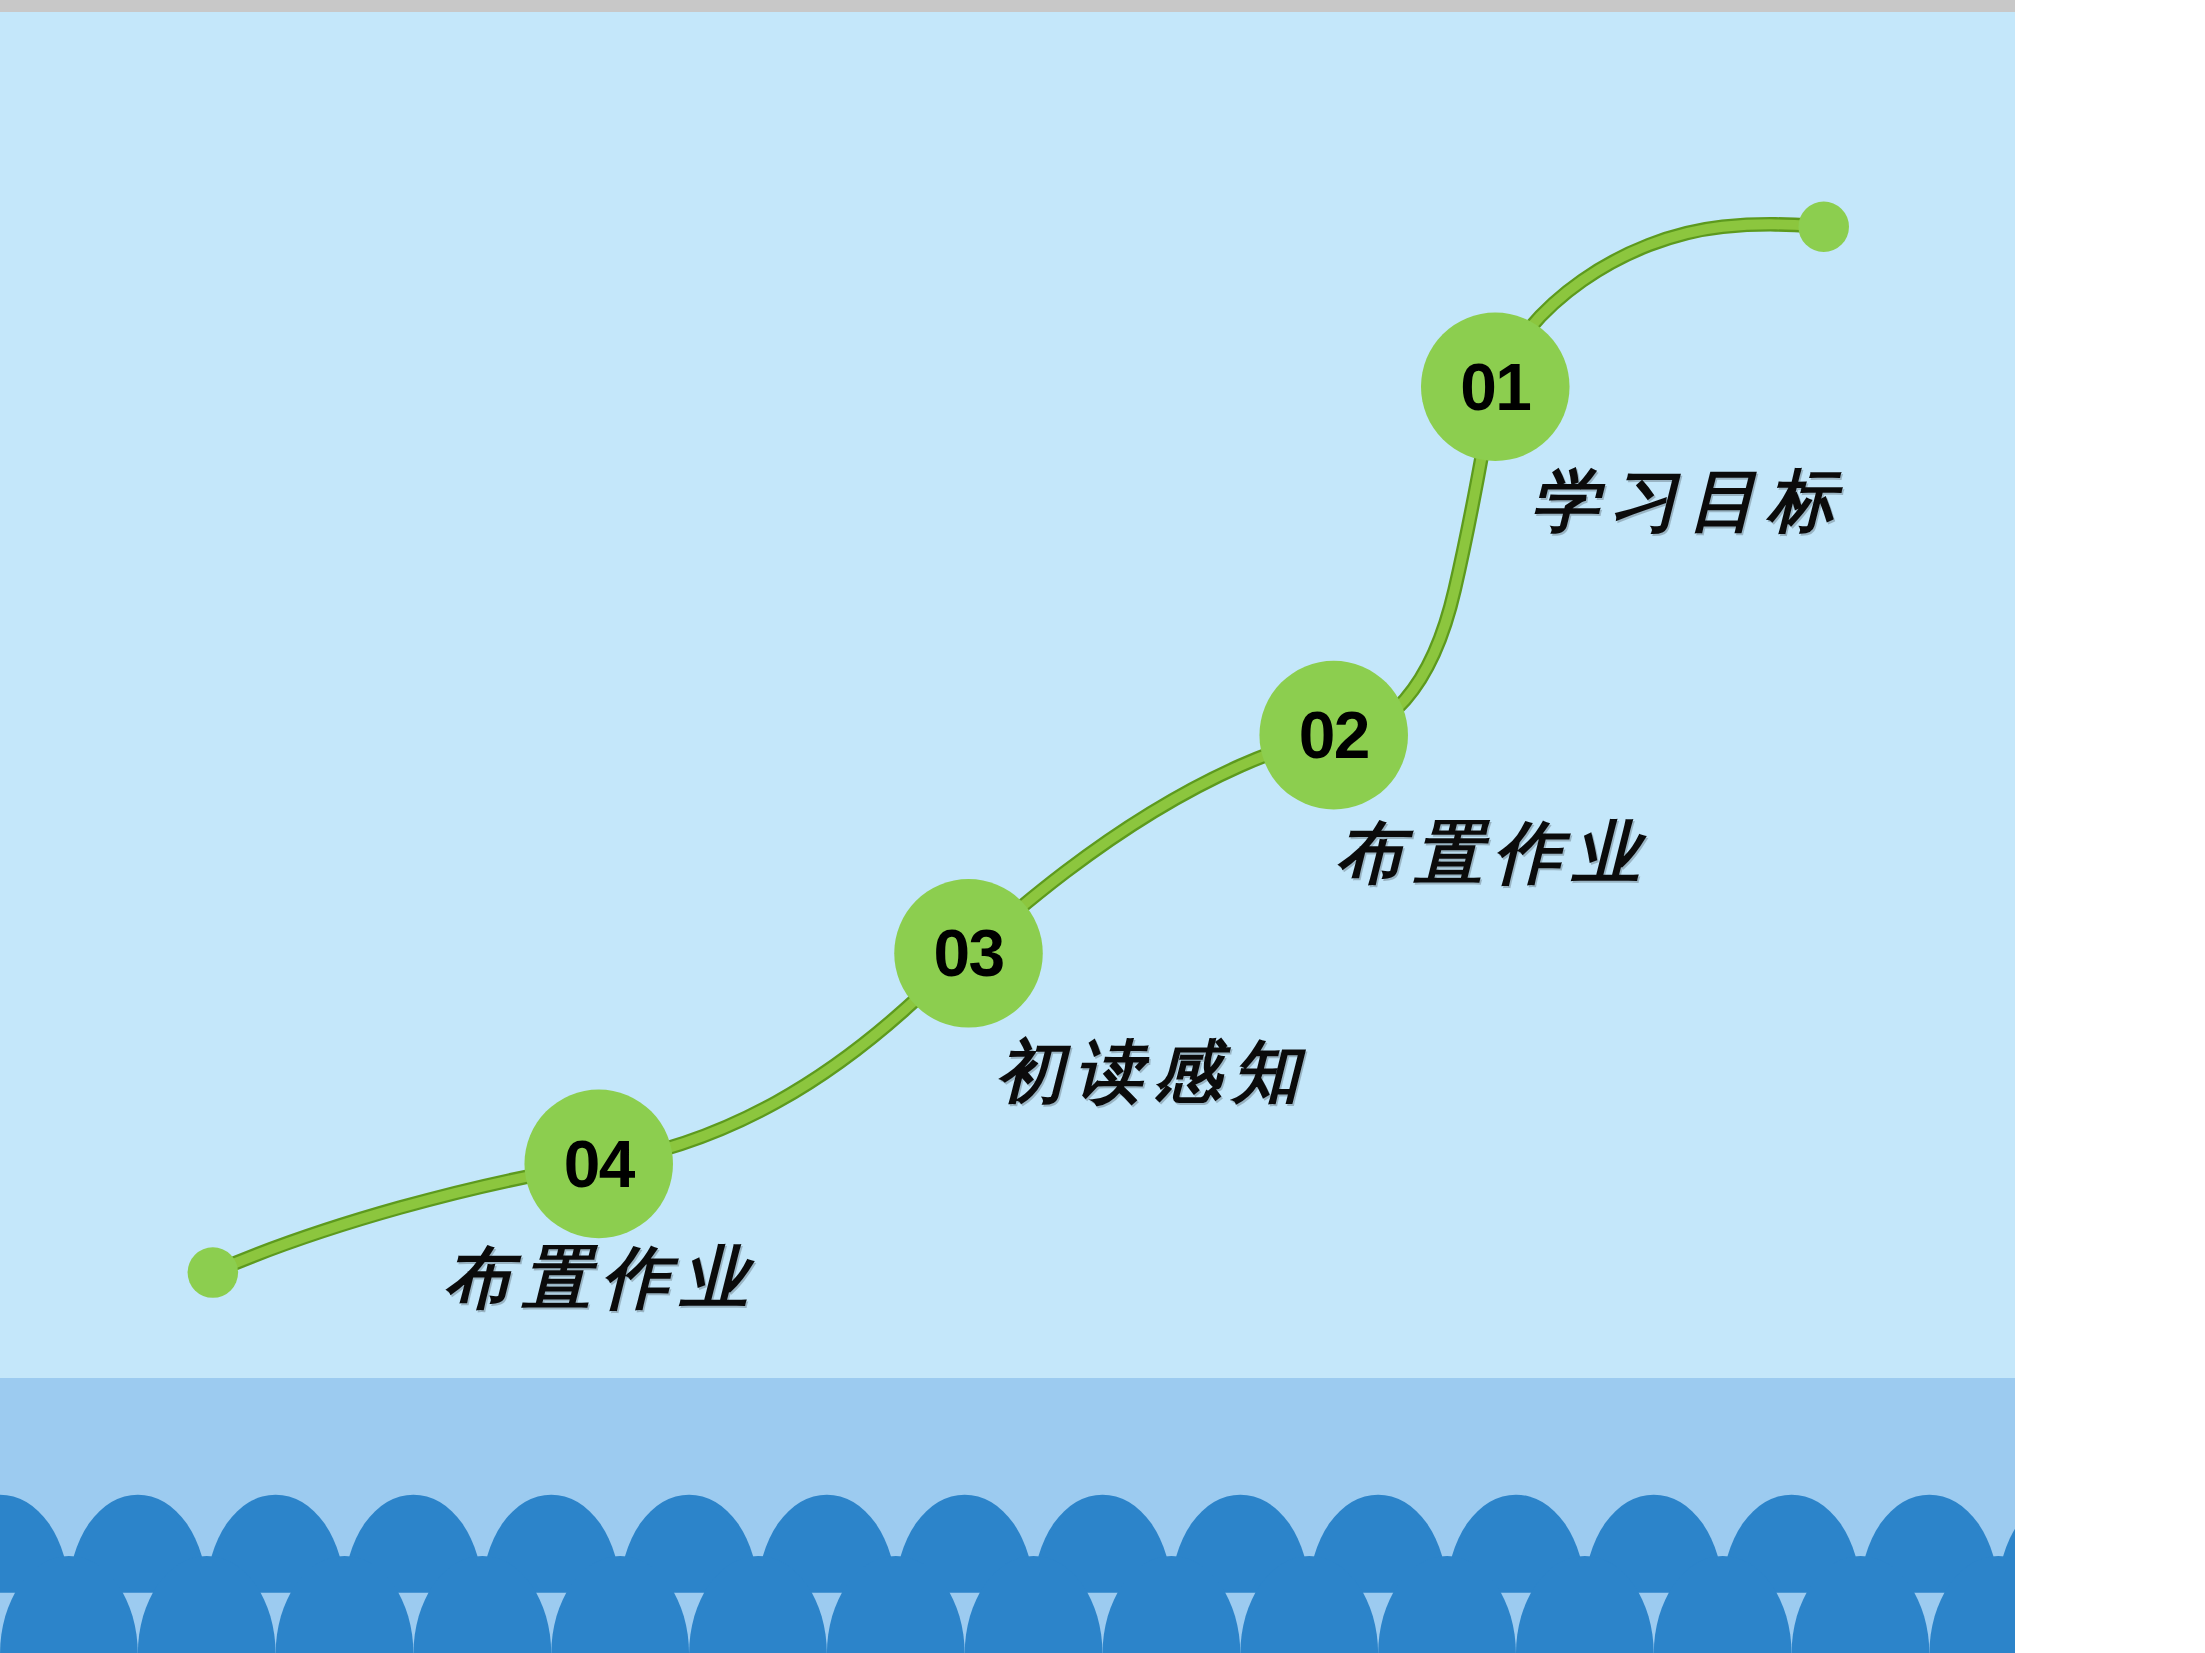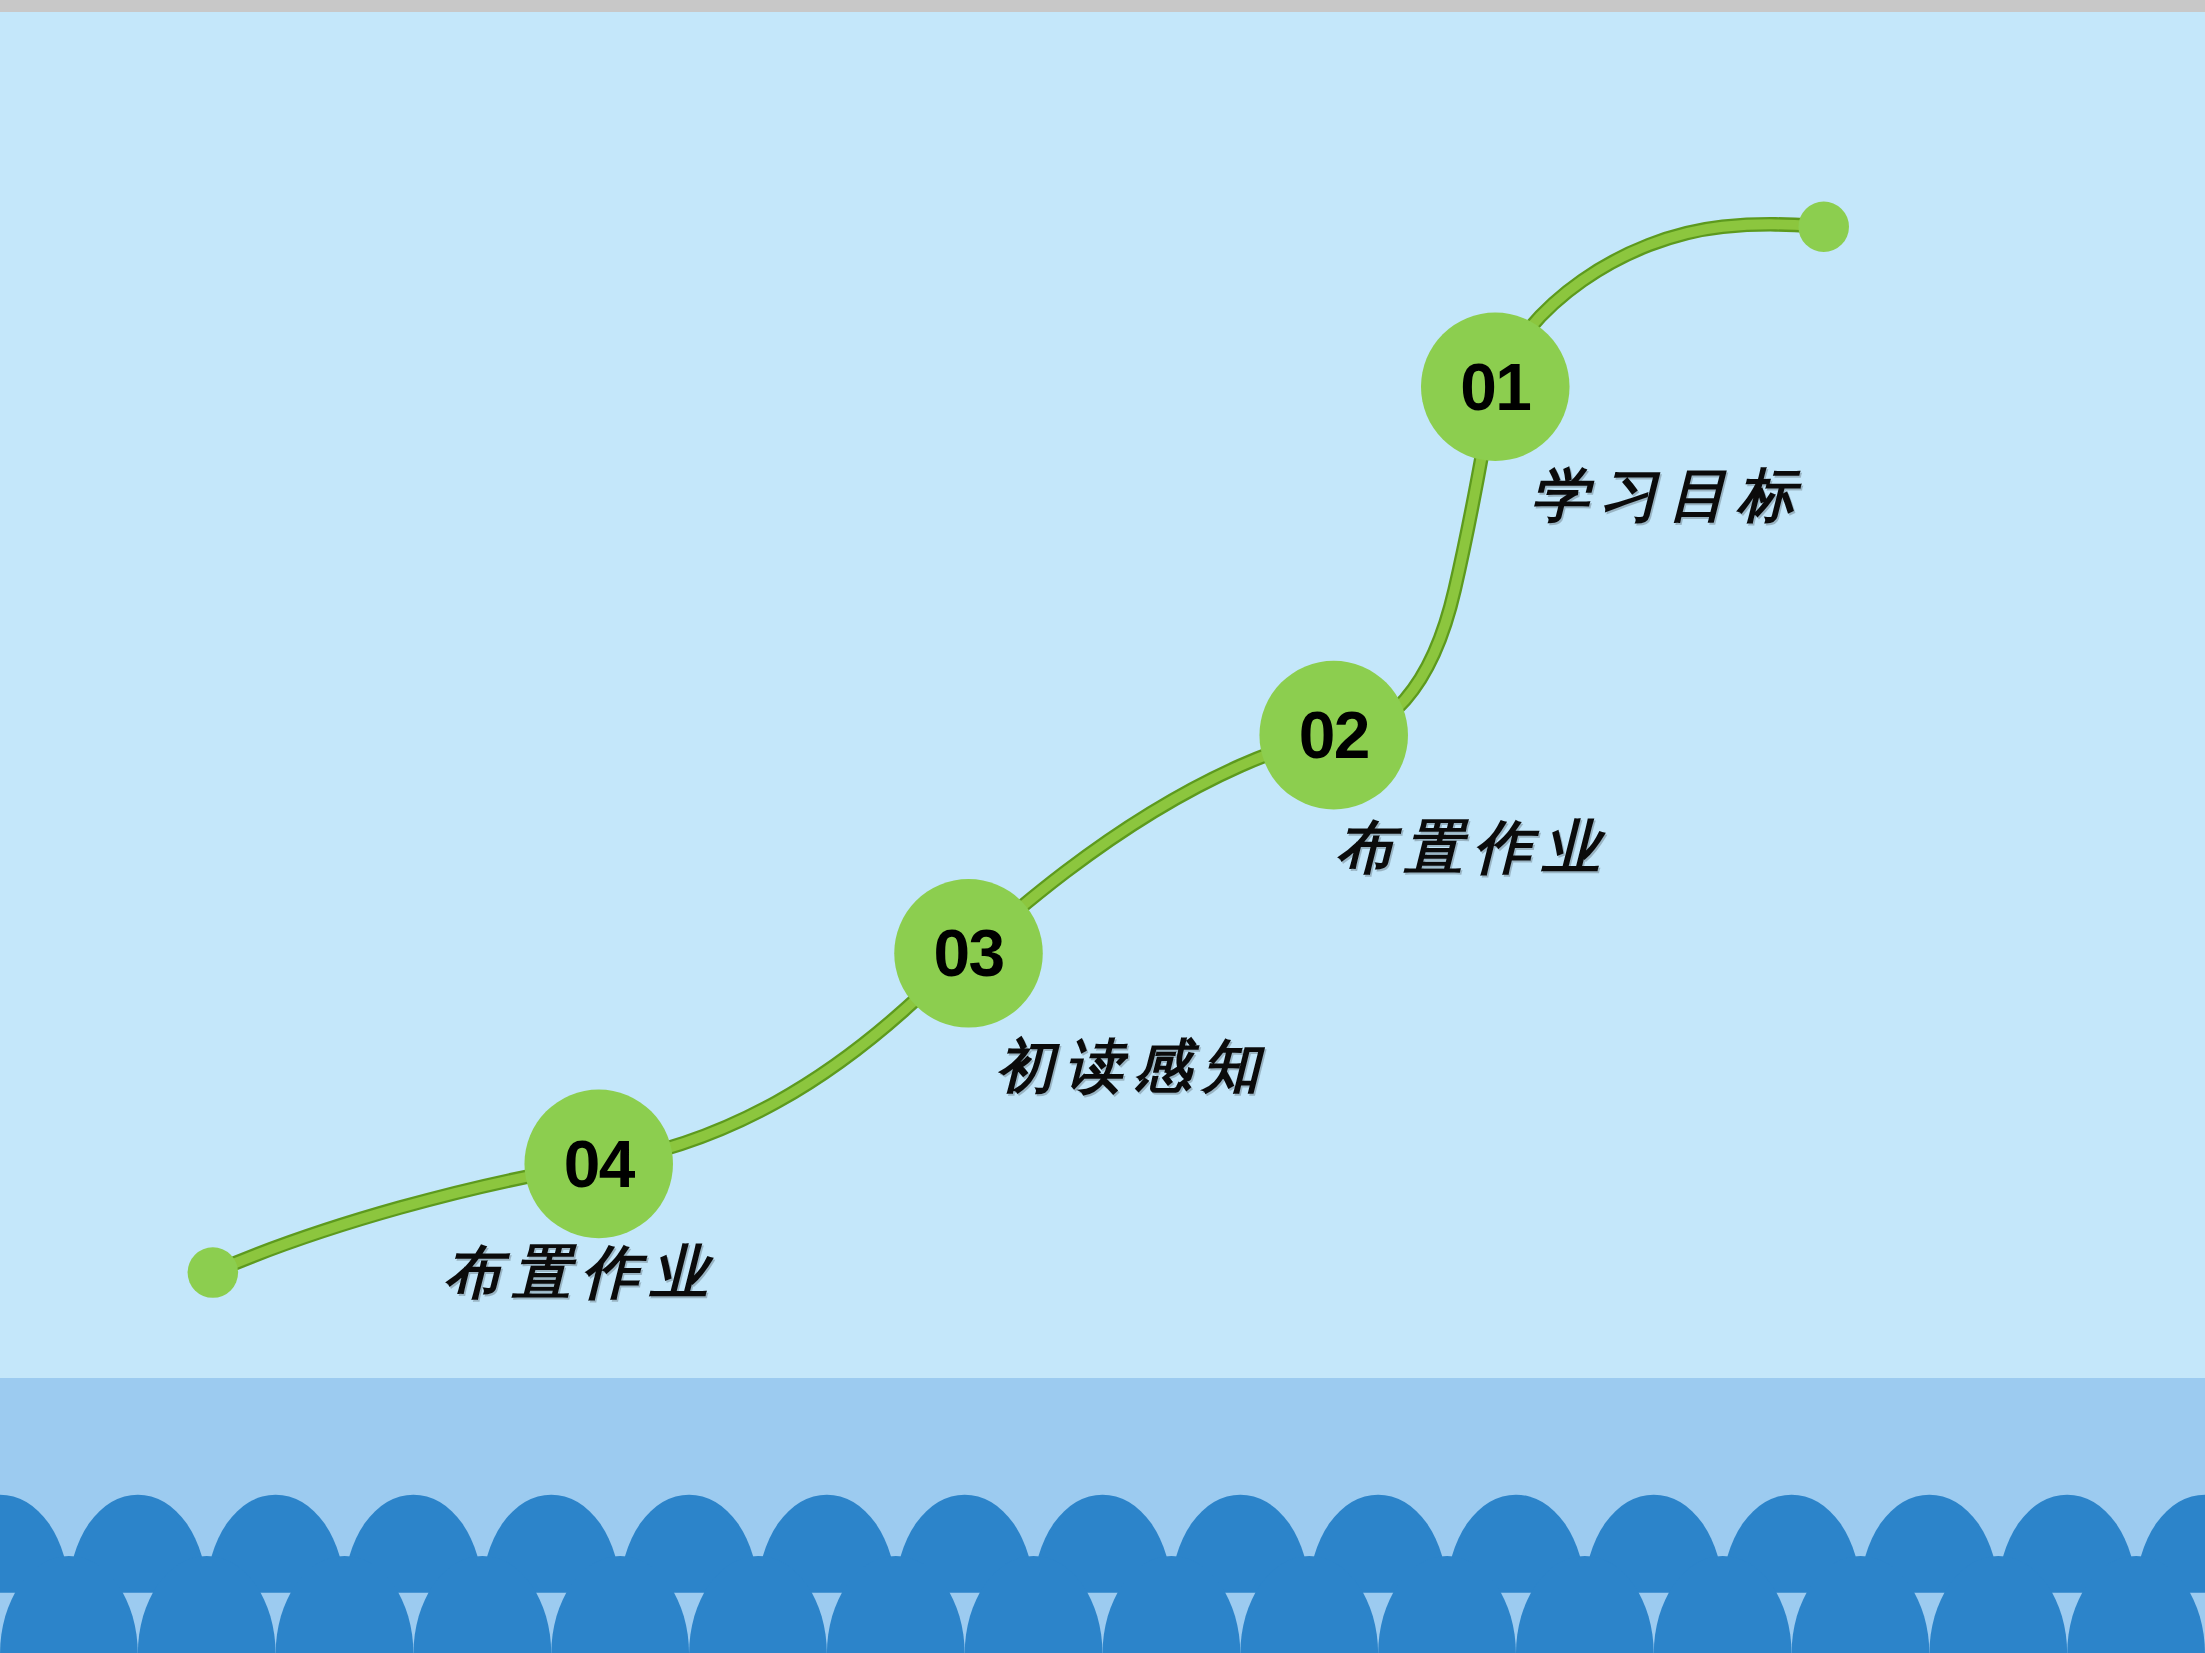--- a/index.html
+++ b/index.html
@@ -2,21 +2,21 @@
 <html style="font-size:12.3px"><head>
 <meta charset="utf-8">
 <style>
   html, body {
     margin: 0;
     padding: 0;
     background: #ffffff;
   }
   #slide {
     position: relative;
-    width: 2205px;
+    width: 2015px;
     height: 1654px;
     overflow: hidden;
     background: #fca5a5;
     font-family: "Liberation Sans", sans-serif;
   }
   
   #top-bar {
     position: absolute;
     left: 0; top: 0;
     width: 2205px;
@@ -51,21 +51,21 @@
     font-weight: bold;
     font-size: 86px;
     fill: #000000;
     letter-spacing: -2px;
   }
   .cn-label {
     position: absolute;
     font-family: "Liberation Serif", "DejaVu Serif", serif;
     font-weight: bold;
     font-style: italic;
-    font-size: 58px;
+    font-size: 68px;
     color: #0b0b0b;
     white-space: nowrap;
     letter-spacing: 10.7px;
     line-height: 1;
     text-shadow: 1.5px 1.5px 0 rgba(0,0,0,0.22);
   }
 </style>
 </head>
 <body>
 

